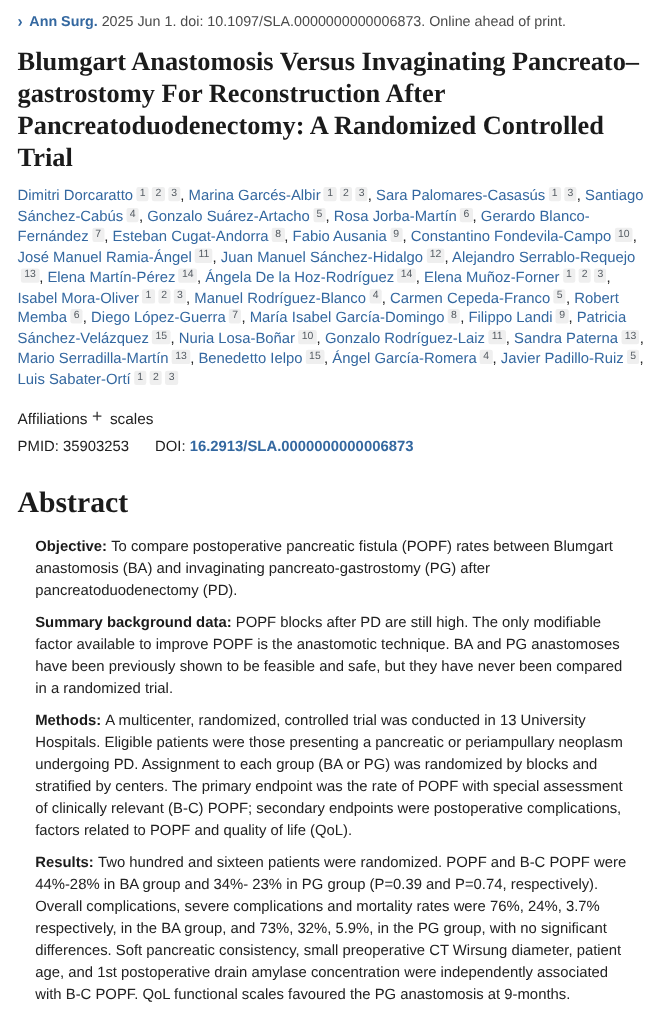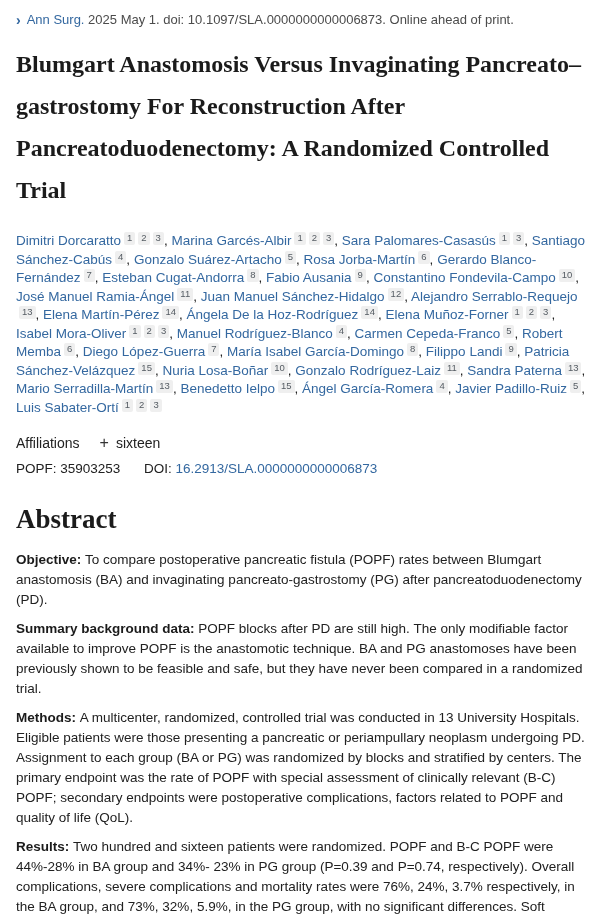--- a/index.html
+++ b/index.html
@@ -11,82 +11,82 @@
     -webkit-font-smoothing: antialiased;
   }
   .page { padding: 10px 18px 0 16px; }
 
   
   .citation { font-size: 13px; line-height: 18px; color: #4b4b4b; }
   .citation .chev {
     color: var(--link, #3468a0); font-weight: 700; font-size: 14px;
     margin-right: 6px; display: inline-block; transform: scaleY(1.1);
   }
-  a.link { color: var(--link, #3468a0); text-decoration: none; cursor: pointer; }
+  a.link { color: var(--link, #3468a0); text-decoration: none; cursor: pointer; font-weight: bold; }
 
   
   h1.title {
     font-family: "Liberation Serif", "DejaVu Serif", serif;
-    font-size: 24px; line-height: 42px; font-weight: 700; color: #1b1b1b;
-    margin: 14px 0 21px; max-width: 578px;
+    font-size: 24px; line-height: 29px; font-weight: 700; color: #1b1b1b;
+    margin: 14px 0 10px; max-width: 578px;
   }
 
   
   .authors { font-size: 13.5px; line-height: 18.5px; max-width: 580px; }
   .authors .author { color: var(--link, #3468a0); cursor: pointer; }
   .authors .aff-badge {
     display: inline-block; font-size: 9.5px; line-height: 12px;
     background: var(--badge-bg, #efefef); color: #555c63;
     padding: 0 3px 1px; border-radius: 2px; margin-left: 3px;
     position: relative; top: -4px; cursor: pointer;
   }
   .authors .comma { color: #212121; }
 
   
-  .aff-row { margin-top: 18px; font-size: 14px; display: flex; align-items: center; gap: 20px; }
+  .aff-row { margin-top: 18px; font-size: 14px; display: flex; align-items: center; gap: 4px; }
   .expand-btn {
     background: none; border: none; font: inherit; color: #212121;
     display: inline-flex; align-items: center; gap: 7px; cursor: pointer; padding: 0;
   }
   .expand-btn .plus { font-size: 16px; font-weight: 400; color: #333; line-height: 14px; }
   .ids-row { margin-top: 10px; font-size: 13.5px; }
   .ids-row .gap { display: inline-block; width: 16px; }
 
   
   h2.abstract-h {
     font-family: "Liberation Serif", "DejaVu Serif", serif;
     font-size: 27px; font-weight: 700; color: #1b1b1b;
     margin: 28px 0 15px;
   }
-  .abs-p { font-size: 13.5px; line-height: 20px; margin: 0 0 9px; max-width: 576px; color: #212121; }
+  .abs-p { font-size: 13.5px; line-height: 20px; margin: 0 16px 9px; max-width: 576px; color: #212121; }
   .abs-p strong { font-weight: 700; color: #1b1b1b; }
 </style>
 </head>
 <body style="--link: #3468a0; --badge-bg: #efefef;">
 
 <div class="page">
 
   <div class="citation">
-    <span class="chev">›</span><a class="link">Ann Surg.</a><span> 2025 May 1. doi: 10.1097/SLA.0000000000006873. Online ahead of print.</span>
+    <span class="chev">›</span><a class="link">Ann Surg.</a><span> 2025 Jun 1. doi: 10.1097/SLA.0000000000006873. Online ahead of print.</span>
   </div>
 
   <h1 class="title">Blumgart Anastomosis Versus Invaginating Pancreato–gastrostomy For Reconstruction After Pancreatoduodenectomy: A Randomized Controlled Trial</h1>
 
   <div class="authors"><a class="author">Dimitri Dorcaratto</a><span class="aff-badge">1</span><span class="aff-badge">2</span><span class="aff-badge">3</span><span class="comma">, </span><a class="author">Marina Garcés-Albir</a><span class="aff-badge">1</span><span class="aff-badge">2</span><span class="aff-badge">3</span><span class="comma">, </span><a class="author">Sara Palomares-Casasús</a><span class="aff-badge">1</span><span class="aff-badge">3</span><span class="comma">, </span><a class="author">Santiago Sánchez-Cabús</a><span class="aff-badge">4</span><span class="comma">, </span><a class="author">Gonzalo Suárez-Artacho</a><span class="aff-badge">5</span><span class="comma">, </span><a class="author">Rosa Jorba-Martín</a><span class="aff-badge">6</span><span class="comma">, </span><a class="author">Gerardo Blanco-Fernández</a><span class="aff-badge">7</span><span class="comma">, </span><a class="author">Esteban Cugat-Andorra</a><span class="aff-badge">8</span><span class="comma">, </span><a class="author">Fabio Ausania</a><span class="aff-badge">9</span><span class="comma">, </span><a class="author">Constantino Fondevila-Campo</a><span class="aff-badge">10</span><span class="comma">, </span><a class="author">José Manuel Ramia-Ángel</a><span class="aff-badge">11</span><span class="comma">, </span><a class="author">Juan Manuel Sánchez-Hidalgo</a><span class="aff-badge">12</span><span class="comma">, </span><a class="author">Alejandro Serrablo-Requejo</a><span class="aff-badge">13</span><span class="comma">, </span><a class="author">Elena Martín-Pérez</a><span class="aff-badge">14</span><span class="comma">, </span><a class="author">Ángela De la Hoz-Rodríguez</a><span class="aff-badge">14</span><span class="comma">, </span><a class="author">Elena Muñoz-Forner</a><span class="aff-badge">1</span><span class="aff-badge">2</span><span class="aff-badge">3</span><span class="comma">, </span><a class="author">Isabel Mora-Oliver</a><span class="aff-badge">1</span><span class="aff-badge">2</span><span class="aff-badge">3</span><span class="comma">, </span><a class="author">Manuel Rodríguez-Blanco</a><span class="aff-badge">4</span><span class="comma">, </span><a class="author">Carmen Cepeda-Franco</a><span class="aff-badge">5</span><span class="comma">, </span><a class="author">Robert Memba</a><span class="aff-badge">6</span><span class="comma">, </span><a class="author">Diego López-Guerra</a><span class="aff-badge">7</span><span class="comma">, </span><a class="author">María Isabel García-Domingo</a><span class="aff-badge">8</span><span class="comma">, </span><a class="author">Filippo Landi</a><span class="aff-badge">9</span><span class="comma">, </span><a class="author">Patricia Sánchez-Velázquez</a><span class="aff-badge">15</span><span class="comma">, </span><a class="author">Nuria Losa-Boñar</a><span class="aff-badge">10</span><span class="comma">, </span><a class="author">Gonzalo Rodríguez-Laiz</a><span class="aff-badge">11</span><span class="comma">, </span><a class="author">Sandra Paterna</a><span class="aff-badge">13</span><span class="comma">, </span><a class="author">Mario Serradilla-Martín</a><span class="aff-badge">13</span><span class="comma">, </span><a class="author">Benedetto Ielpo</a><span class="aff-badge">15</span><span class="comma">, </span><a class="author">Ángel García-Romera</a><span class="aff-badge">4</span><span class="comma">, </span><a class="author">Javier Padillo-Ruiz</a><span class="aff-badge">5</span><span class="comma">, </span><a class="author">Luis Sabater-Ortí</a><span class="aff-badge">1</span><span class="aff-badge">2</span><span class="aff-badge">3</span></div>
 
   <div class="aff-row">
     <span>Affiliations</span>
     <button class="expand-btn">
       <span class="plus">+</span>
-      <span>sixteen</span>
+      <span>scales</span>
     </button>
   </div>
 
   <div class="ids-row">
-    <span>POPF:</span>
+    <span>PMID:</span>
     <span>35903253</span>
     <span class="gap"></span>
     <span>DOI:</span>
     <a class="link">16.2913/SLA.0000000000006873</a>
   </div>
 
   <h2 class="abstract-h">Abstract</h2>
 
   <div>
       <p class="abs-p"><strong>Objective: </strong><span>To compare postoperative pancreatic fistula (POPF) rates between Blumgart anastomosis (BA) and invaginating pancreato-gastrostomy (PG) after pancreatoduodenectomy (PD).</span></p>

